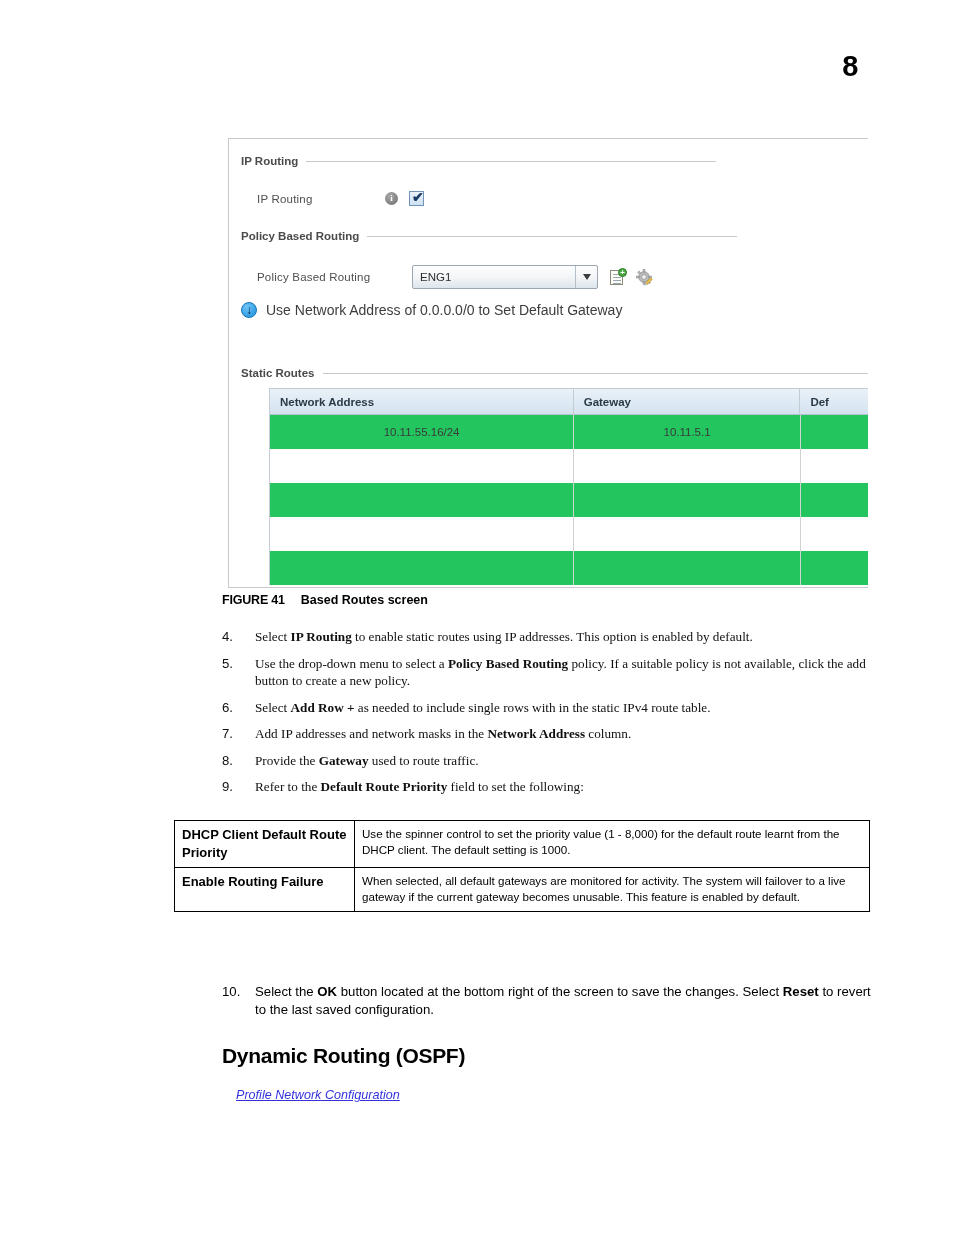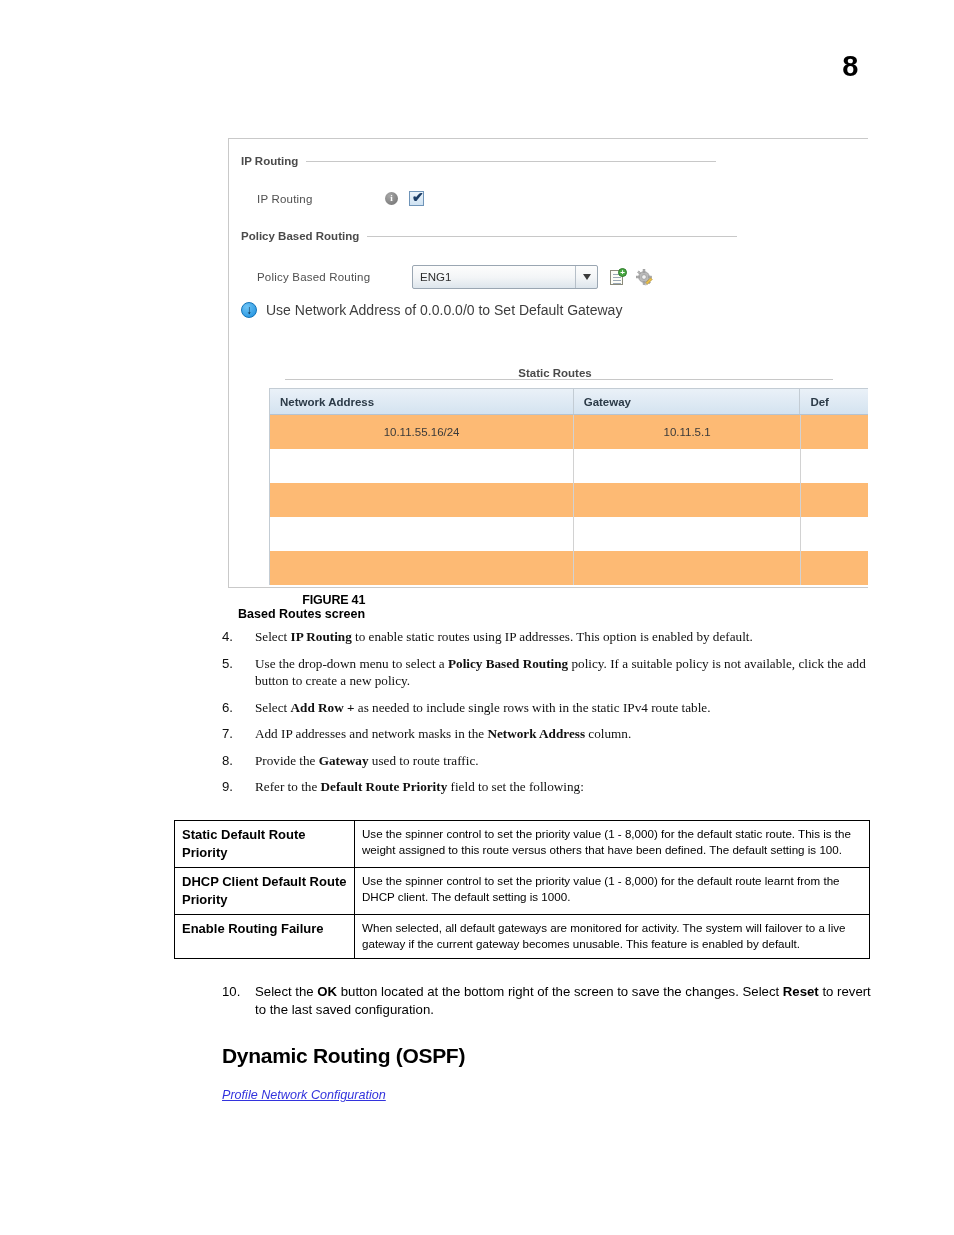--- a/index.html
+++ b/index.html
@@ -197,42 +197,41 @@
     color: #2b3a47;
     display: flex;
     align-items: center;
     padding-left: 10px;
     border-right: 1px solid #c3ccd4;
   }
   .routes-grid .grid-row {
     display: flex;
     height: 34px;
   }
-  .routes-grid .grid-row.alt { background: #fdba74; }
+  .routes-grid .grid-row.alt { background: #22c55e; }
   .routes-grid .grid-row .cell {
     display: flex;
     align-items: center;
     justify-content: center;
     font-size: 11.5px;
     color: #3a3a3a;
     border-right: 1px solid #d2d2d2;
   }
   .col-net { width: 338px; }
   .col-gw  { width: 252px; }
   .col-def { width: 120px; }
 
   
   .figure-caption {
     position: absolute;
     left: 222px;
     top: 593px;
     display: flex;
-    align-items: flex-end;
+    align-items: center;
     font-size: 12.5px;
-    flex-direction: column;
   }
   .figure-caption .fig-label {
     font-weight: bold;
     letter-spacing: -0.2px;
   }
   .figure-caption .fig-title {
     font-weight: bold;
     margin-left: 16px;
   }
 
@@ -299,21 +298,21 @@
   .h1 {
     position: absolute;
     left: 222px;
     top: 1044px;
     font-size: 21px;
     font-weight: bold;
     letter-spacing: -0.3px;
   }
   .crosslink {
     position: absolute;
-    left: 222px;
+    left: 236px;
     top: 1088px;
     font-size: 12.6px;
     font-style: italic;
     color: #3333dd;
   }
 </style>
 </head>
 <body>
 
 <div class="page-number">8</div>
@@ -373,21 +372,21 @@
     </span>
   </div>
 
   <div class="field-row" style="left:12px; top:163px;">
     <span class="note-arrow">
       <span class="glyph">↓</span>
     </span>
     <span class="note-text">Use Network Address of 0.0.0.0/0 to Set Default Gateway</span>
   </div>
 
-  <div class="section-head" style="left:12px; top:228px; width:628px;flex-direction:column;">
+  <div class="section-head" style="left:12px; top:228px; width:628px;">
     <span>Static Routes</span>
     <span class="rule" style="width:548px;"></span>
   </div>
 
   <div class="routes-grid">
     <div class="grid-head">
       <div class="cell col-net">Network Address</div>
       <div class="cell col-gw">Gateway</div>
       <div class="cell col-def">Def</div>
     </div>
@@ -447,24 +446,20 @@
     <span class="txt"><span>Provide the </span><b>Gateway</b><span> used to route traffic.</span></span>
   </div>
   <div class="step">
     <span class="num">9.</span>
     <span class="txt"><span>Refer to the </span><b>Default Route Priority</b><span> field to set the following:</span></span>
   </div>
 </div>
 
 <table class="def-table">
   <tbody>
-      <tr>
-    <td class="term">Static Default Route Priority</td>
-    <td class="desc">Use the spinner control to set the priority value (1 - 8,000) for the default static route. This is the weight assigned to this route versus others that have been defined. The default setting is 100.</td>
-  </tr>
   <tr>
     <td class="term">DHCP Client Default Route Priority</td>
     <td class="desc">Use the spinner control to set the priority value (1 - 8,000) for the default route learnt from the DHCP client. The default setting is 1000.</td>
   </tr>
   <tr>
     <td class="term">Enable Routing Failure</td>
     <td class="desc">When selected, all default gateways are monitored for activity. The system will failover to a live gateway if the current gateway becomes unusable. This feature is enabled by default.</td>
   </tr>
 </tbody>
   </table>

